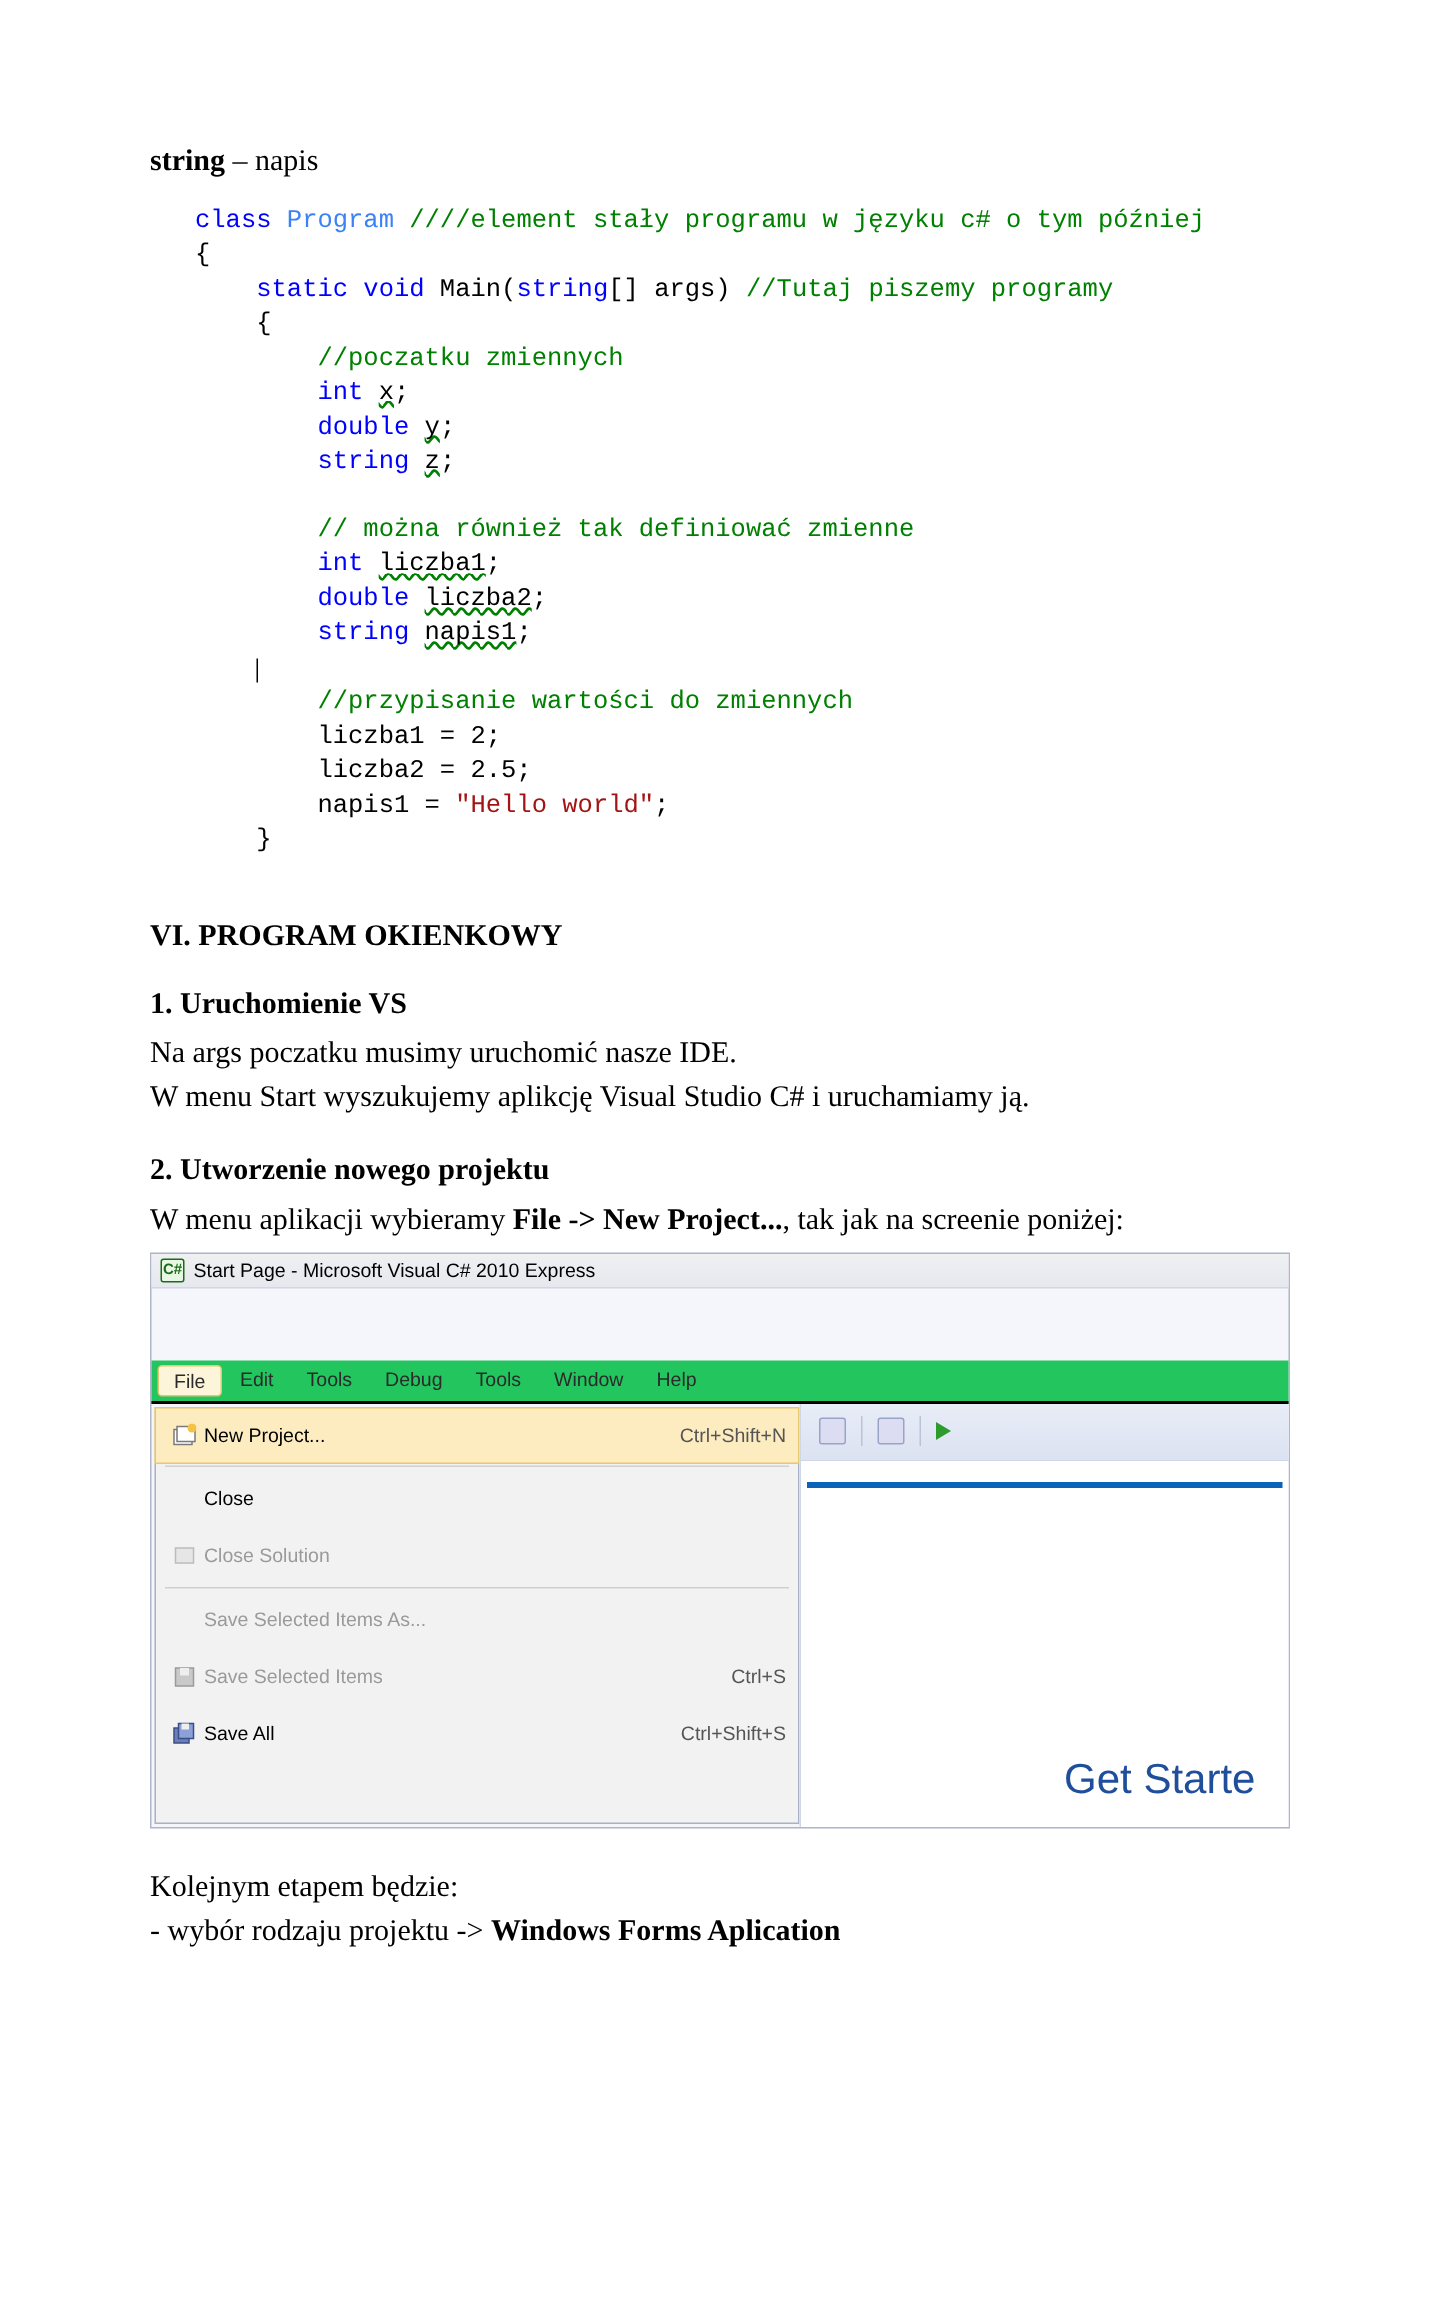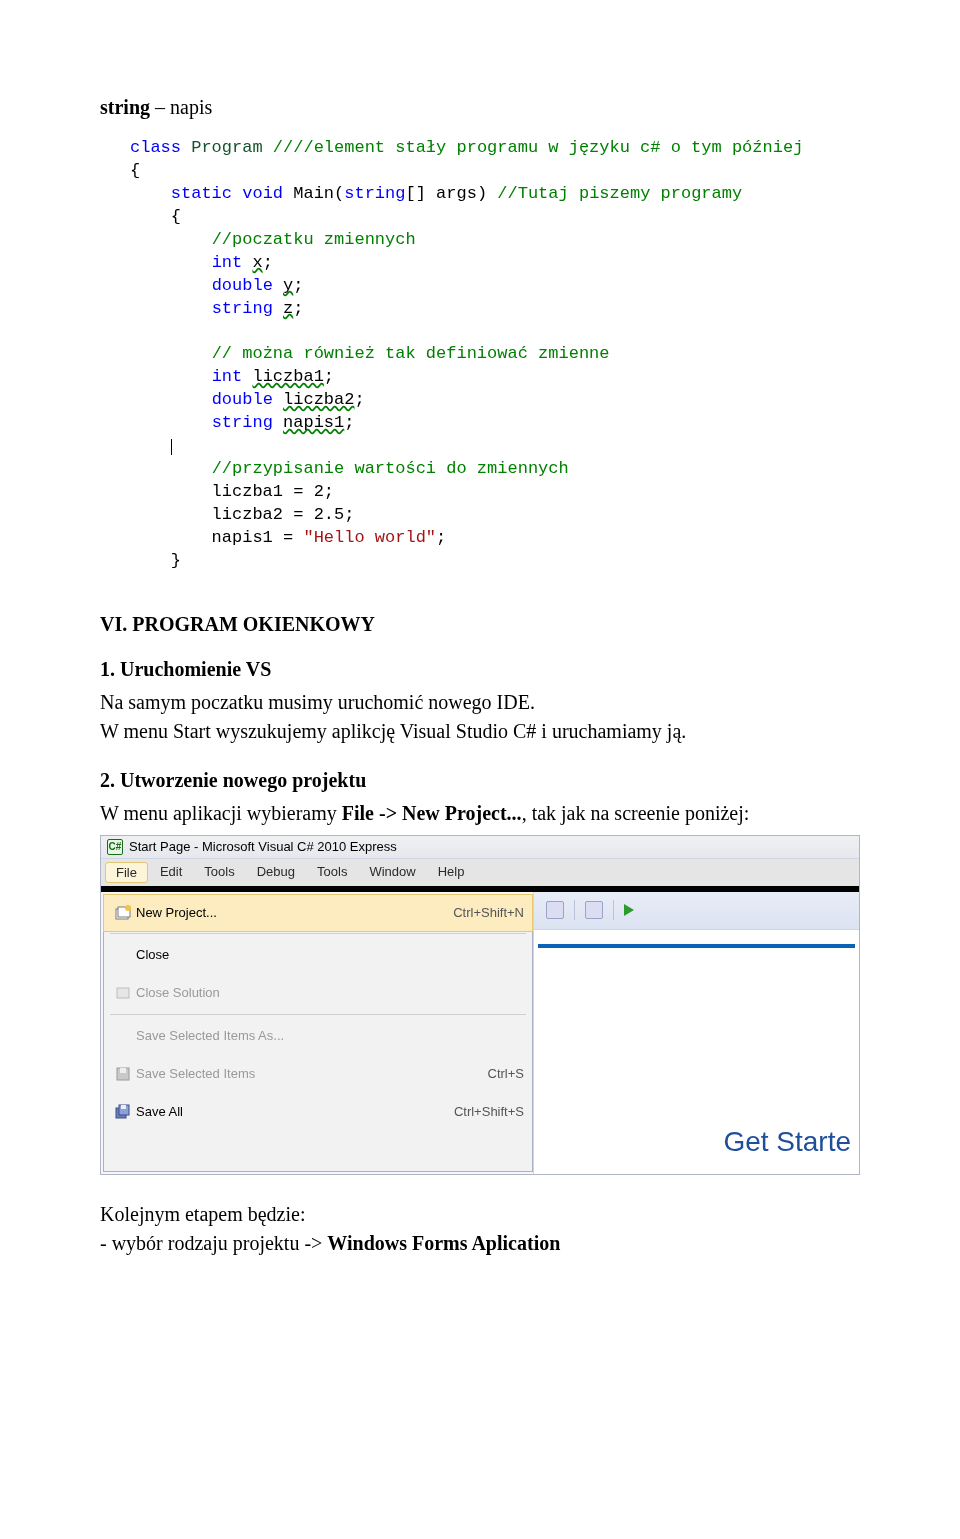--- a/index.html
+++ b/index.html
@@ -24,21 +24,21 @@
   
   .code-block {
     font-family: "Courier New", monospace;
     font-size: 17px;
     line-height: 1.35;
     white-space: pre;
     margin: 18px 0 20px 30px;
     color: #000;
   }
   .kw  { color: #0000ff; } 
-  .typ { color: #14532d; } 
+  .typ { color: #3b82f6; } 
   .com { color: #008000; } 
   .str { color: #a31515; } 
   .squiggle {
     text-decoration: underline wavy #008000;
     text-decoration-skip-ink: none;
   }
   .cursor {
     display: inline-block;
     width: 1px;
     height: 16px;
@@ -70,22 +70,23 @@
     font-size: 10px; font-weight: bold;
     color: #1a6b1a;
     border: 1px solid #1a6b1a;
     background: #e8f7e4;
     border-radius: 2px;
   }
   .vs-menubar {
     display: flex;
     gap: 2px;
     padding: 3px 4px;
-    background: #e5e5e5;
-    border-bottom: 6px solid #000000;
+    background: #22c55e;
+    border-bottom: 2px solid #000000;
+    margin-top: 48px;
   }
   .vs-menuitem {
     padding: 2px 10px;
     border-radius: 3px;
     color: #2a2a2a;
   }
   .vs-menuitem.open {
     background: #fdf5d9;
     border: 1px solid #e2c671;
   }
@@ -144,21 +145,21 @@
   .tb-sep { width:1px; height:20px; background:#bac3d8; }
   .tb-btn { width:18px; height:18px; background:#dcdcf2; border:1px solid #9aa4c8; border-radius:2px; }
   .tb-play {
     width:0; height:0;
     border-left: 10px solid #2d9b2d;
     border-top: 6px solid transparent;
     border-bottom: 6px solid transparent;
   }
   .get-started {
     position: absolute;
-    right: 8px; bottom: 16px;
+    right: 22px; bottom: 16px;
     font-family: "Segoe UI", Tahoma, sans-serif;
     font-size: 28px;
     color: #1f4e9b;
   }
   .blue-band {
     position: absolute;
     left: 4px; right: 4px; top: 52px;
     height: 4px;
     background: #0a63b7;
   }
@@ -190,21 +191,21 @@
 <span>        </span><span class="kw">string</span><span> </span><span class="squiggle">napis1</span><span>;</span>
 <span>    </span><span class="cursor"></span>
 <span>        </span><span class="com">//przypisanie wartości do zmiennych</span>
 <span>        liczba1 = 2;</span>
 <span>        liczba2 = 2.5;</span>
 <span>        napis1 = </span><span class="str">"Hello world"</span><span>;</span>
 <span>    }</span></div>
 
 <div class="doc-heading">VI. PROGRAM OKIENKOWY</div>
 <div class="doc-heading" style="margin-top:22px">1. Uruchomienie VS</div>
-<div class="para">Na samym poczatku musimy uruchomić nowego IDE.</div>
+<div class="para">Na args poczatku musimy uruchomić nasze IDE.</div>
 <div class="para">W menu Start wyszukujemy aplikcję Visual Studio C# i uruchamiamy ją.</div>
 
 <div class="doc-heading" style="margin-top:26px">2. Utworzenie nowego projektu</div>
 <div class="para">
   <span>W menu aplikacji wybieramy </span><span class="bold">File -&gt; New Project...</span><span>, tak jak na screenie poniżej:</span>
 </div>
 
 <div class="vs-window">
   <div class="vs-title">
     <span class="csicon">C#</span>

